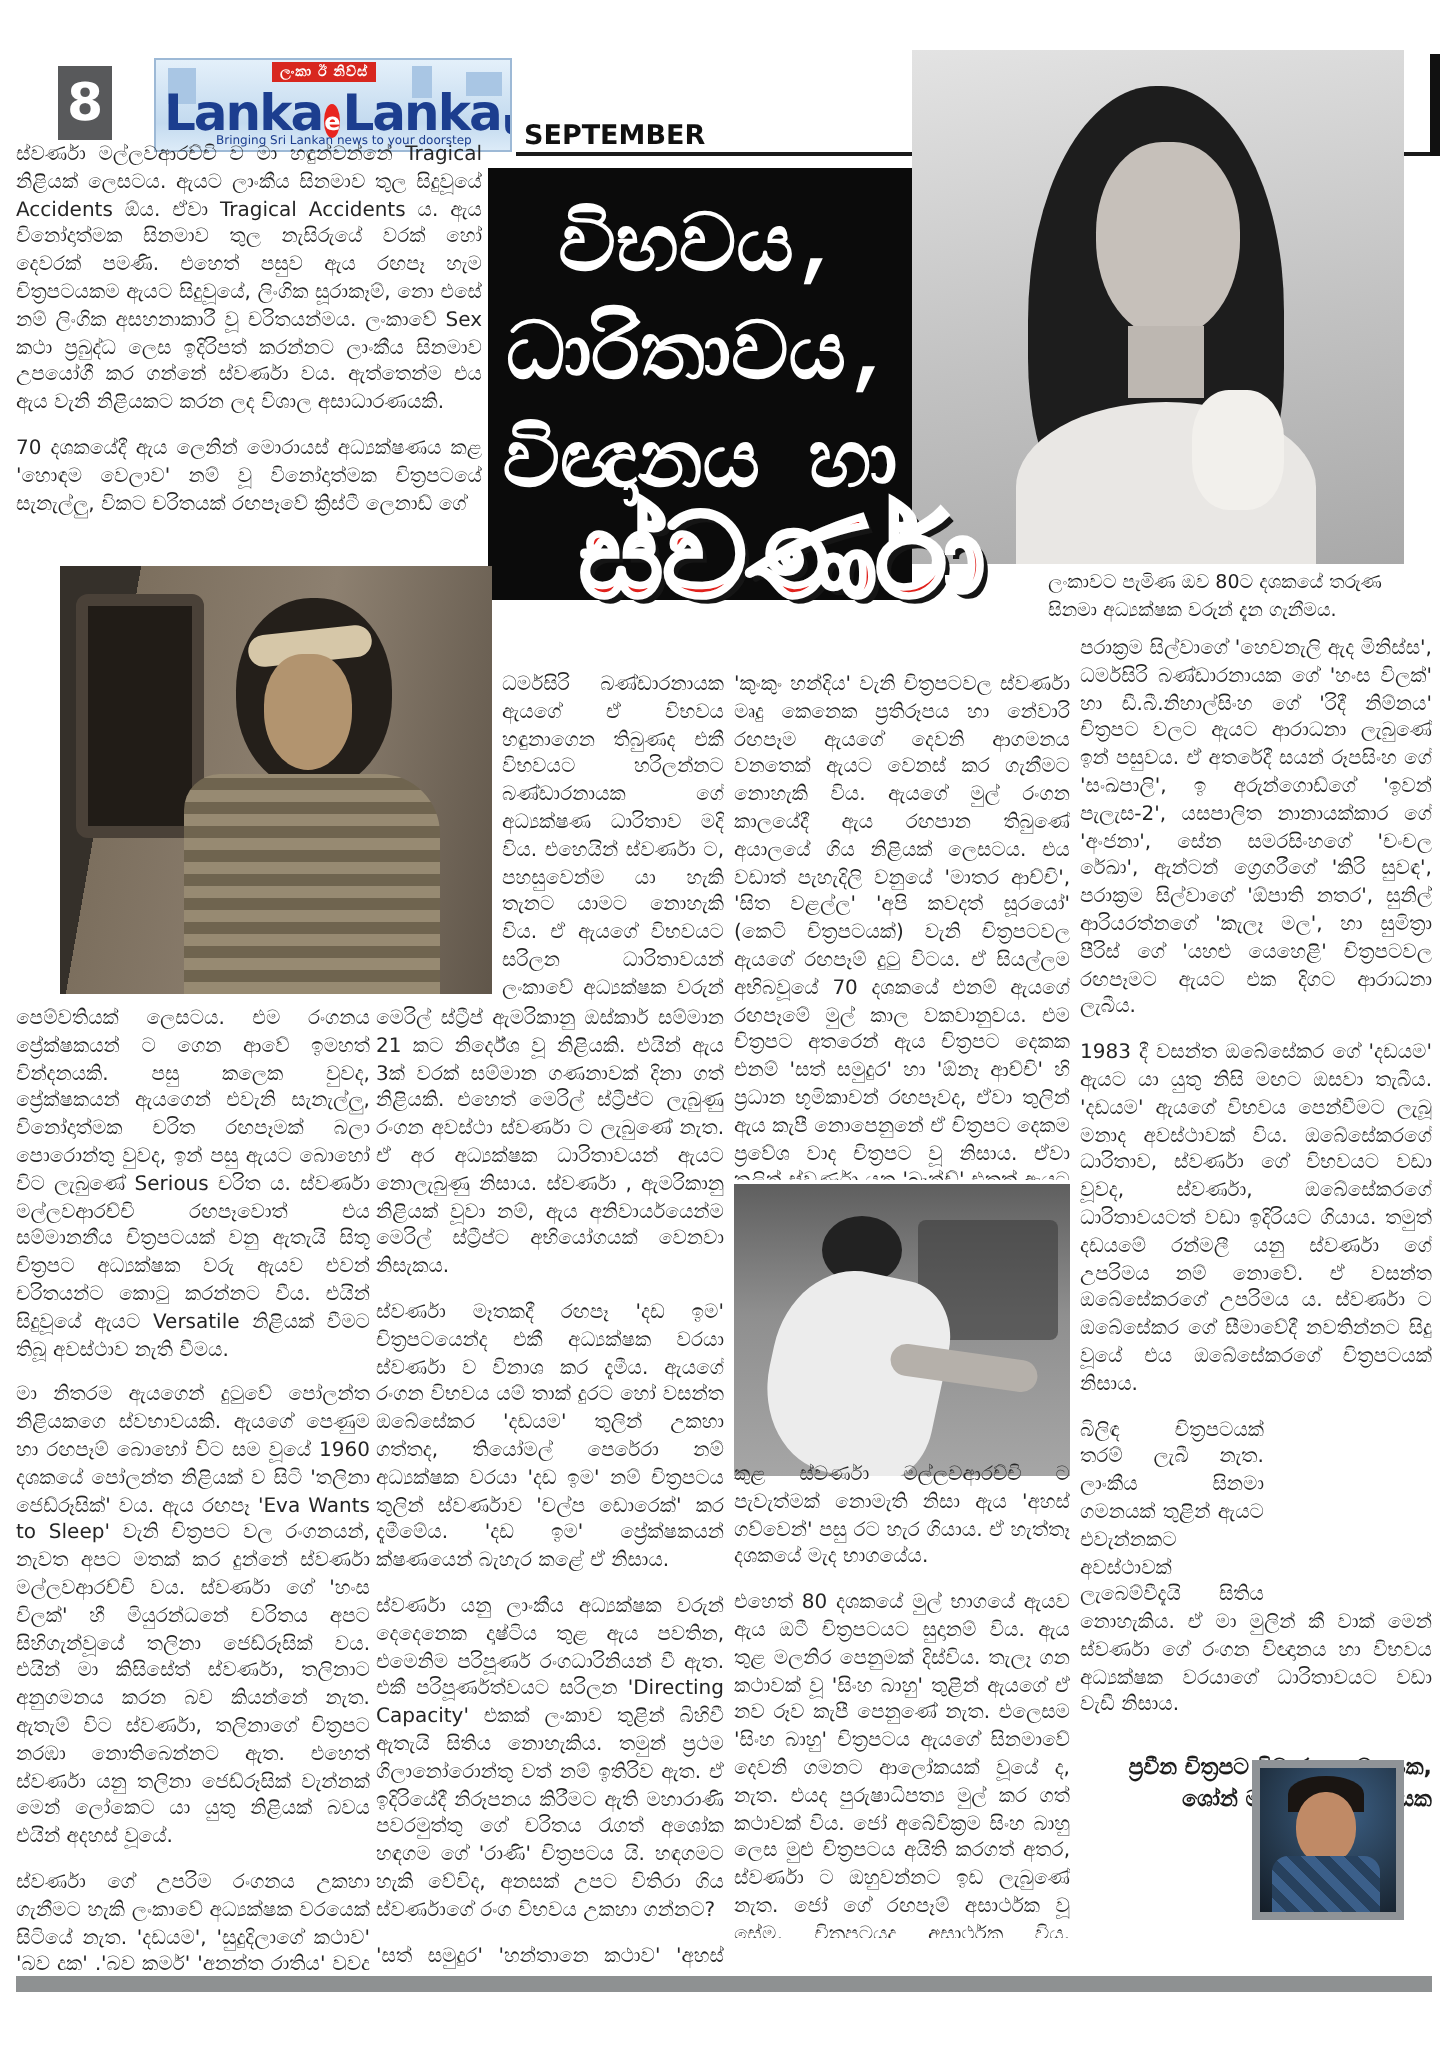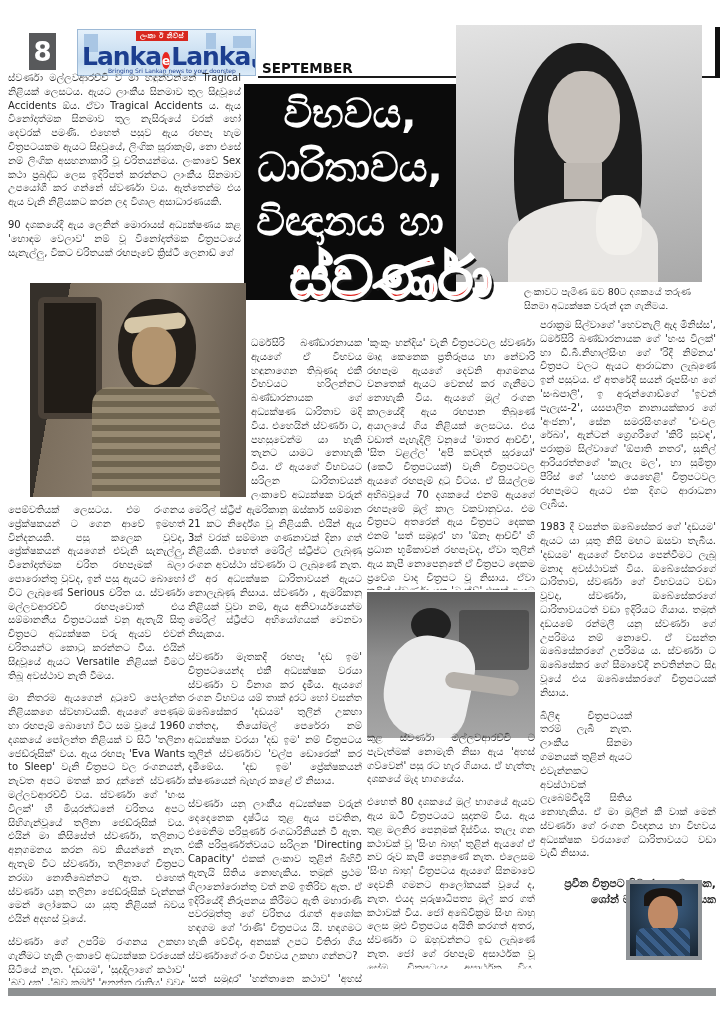--- a/index.html
+++ b/index.html
@@ -23,21 +23,21 @@
   .logo-uk{font-size:13px;font-weight:bold;color:#1c3e8f;margin-left:1px;}
   .logo-tag{position:absolute;left:30px;top:37px;font-size:6px;color:#1c3e8f;white-space:nowrap;}
   .issue{position:absolute;left:262px;top:29px;line-height:16px;}
   .issue .l1,.issue .l2{font-size:13.5px;font-weight:bold;color:#111;margin-top:31px;}
   .issue .l2{padding-left:4px;}
   .email{font-size:12px;color:#111;}
   .header-rule{position:absolute;left:258px;top:76px;width:460px;height:2px;background:#1a1a1a;}
   .corner-mark{position:absolute;left:715px;top:27px;width:5px;height:51px;background:#111;}
   
   .black-box{position:absolute;left:244px;top:84px;width:212px;height:216px;background:#0b0b0b;
-             display:flex;flex-direction:column;justify-content:flex-start;align-items:center;padding-top:2px;box-sizing:border-box;}
+             display:flex;flex-direction:column;justify-content:flex-start;align-items:center;padding-top:15px;box-sizing:border-box;font-family:Liberation Mono, monospace;}
   .hl{color:#fff;font-weight:bold;font-size:40px;line-height:54px;white-space:nowrap;}
   .red-hl{position:absolute;left:246px;top:244px;width:290px;text-align:center;z-index:3;
           font-size:58px;font-weight:bold;color:var(--accent,#e0211c);
           -webkit-text-stroke:2px #ffffff;text-shadow:3px 3px 0 #151515;white-space:nowrap;}
   
   .photo{position:absolute;overflow:hidden;}
   .photo-tr{left:456px;top:25px;width:246px;height:257px;background:linear-gradient(170deg,#e3e3e3 0%,#c2c2c2 55%,#a9a9a9 100%);}
   .tr-hair{position:absolute;left:58px;top:18px;width:128px;height:235px;background:#1d1d1d;border-radius:50% 48% 40% 42%;}
   .tr-face{position:absolute;left:92px;top:46px;width:72px;height:98px;background:#c6c0ba;border-radius:46% 46% 50% 50%;}
   .tr-neck{position:absolute;left:108px;top:138px;width:38px;height:36px;background:#bdb7b1;}
@@ -133,21 +133,21 @@
 
   <div class="photo photo-mid">
     <div class="pm-furn"></div>
     <div class="pm-hair"></div>
     <div class="pm-fig"></div>
     <div class="pm-arm"></div>
   </div>
 
   <div class="col c1t">
     <p>ස්වර්ණා මල්ලවආරච්චි ව මා හඳුන්වන්නේ Tragical නිළියක් ලෙසටය. ඇයට ලාංකීය සිනමාව තුල සිදුවූයේ Accidents ඕය. ඒවා Tragical Accidents ය. ඇය විනෝදාත්මක සිනමාව තුල නැසිරුයේ වරක් හෝ දෙවරක් පමණි. එහෙත් පසුව ඇය රඟපෑ හැම චිත්‍රපටයකම ඇයට සිදුවූයේ, ලිංගික සූරාකෑම්, නො එසේ නම් ලිංගික අසහනාකාරී වූ චරිතයන්මය. ලංකාවේ Sex කථා ප්‍රබුද්ධ ලෙස ඉදිරිපත් කරන්නට ලාංකීය සිනමාව උපයෝගී කර ගන්නේ ස්වර්ණා වය. ඇත්තෙන්ම එය ඇය වැනි නිළියකට කරන ලද විශාල අසාධාරණයකි.</p>
-    <p>90 දශකයේදී ඇය ලෙනින් මොරායස් අධ්‍යක්ෂණය කළ 'හොඳම වෙලාව' නම් වූ විනෝදාත්මක චිත්‍රපටයේ සැනැල්ලු, විකට චරිතයක් රඟපෑවේ ක්‍රිස්ටී ලෙනාඩ් ගේ</p>
+    <p>70 දශකයේදී ඇය ලෙනින් මොරායස් අධ්‍යක්ෂණය කළ 'හොඳම වෙලාව' නම් වූ විනෝදාත්මක චිත්‍රපටයේ සැනැල්ලු, විකට චරිතයක් රඟපෑවේ ක්‍රිස්ටී ලෙනාඩ් ගේ</p>
   </div>
 
   <div class="col c1b">
     <p>පෙම්වතියක් ලෙසටය. එම රංගනය ප්‍රේක්ෂකයන් ට ගෙන ආවේ ඉමහත් වින්දනයකි. පසු කලෙක වුවද, ප්‍රේක්ෂකයන් ඇයගෙන් එවැනි සැනැල්ලු, විනෝදාත්මක චරිත රඟපෑමක් බලා පොරොන්තු වුවද, ඉන් පසු ඇයට බොහෝ විට ලැබුණේ Serious චරිත ය. ස්වර්ණා මල්ලවආරච්චි රඟපෑවොත් එය සම්මානනීය චිත්‍රපටයක් වනු ඇතැයි සිතූ චිත්‍රපට අධ්‍යක්ෂක වරු ඇයව එවන් චරිතයන්ට කොටු කරන්නට වීය. එයින් සිදුවූයේ ඇයට Versatile නිළියක් වීමට තිබූ අවස්ථාව නැති වීමය.</p>
     <p>මා නිතරම ඇයගෙන් දුටුවේ පෝලන්ත නිළියකගෙ ස්වභාවයකි. ඇයගේ පෙණුම හා රඟපෑම් බොහෝ විට සම වූයේ 1960 දශකයේ පෝලන්ත නිළියක් ව සිටි 'තලිනා ජෙඩ්රූසික්' වය. ඇය රඟපෑ 'Eva Wants to Sleep' වැනි චිත්‍රපට වල රංගනයන්, නැවත අපට මතක් කර දුන්නේ ස්වර්ණා මල්ලවආරච්චි වය. ස්වර්ණා ගේ 'හංස විලක්' හී මියුරන්ධනේ චරිතය අපට සිහිගැන්වූයේ තලිනා ජෙඩ්රූසික් වය. එයින් මා කිසිසේත් ස්වර්ණා, තලිනාට අනුගමනය කරන බව කියන්නේ නැත. ඇතැම් විට ස්වර්ණා, තලිනාගේ චිත්‍රපට නරඹා නොතිබෙන්නට ඇත. එහෙත් ස්වර්ණා යනු තලිනා ජෙඩ්රූසික් වැන්නක් මෙන් ලෝකෙට යා යුතු නිළියක් බවය එයින් අදහස් වූයේ.</p>
     <p>ස්වර්ණා ගේ උපරිම රංගනය උකහා ගැනීමට හැකි ලංකාවේ අධ්‍යක්ෂක වරයෙක් සිටියේ නැත. 'දඩයම', 'සුදුදිලාගේ කථාව' 'බව දුක' ,'බව කර්ම' 'අනන්ත රාත්‍රිය' වුවද ස්වර්ණාගේ උපරිමය නොව. ස්වර්ණා ගේ රංග විඥානය ට සරිලන අධ්‍යක්ෂක වරයෙක් ලංකාවේ බිහි නොවීම ඇයගේ අවාසනාවය. අශෝක හඳගම 'චන්ද කින්නරී', හා 'ඇගේ ඇස අග' තුලින් ඇයගේ රංගනයේ කායය යම් මට්ටමකට උකහා ගත්තද, එතන වුවද එය ඇයගේ උපරිමයම නොව, ඇය සිටින්නේ ඊටත් වඩා ගව් ගානක දුරකය. ඇයගේ විභවය එතරම් විශාලය.</p>
   </div>
 
   <div class="col c2t">
     <p>ධර්මසිරි බණ්ඩාරනායක ඇයගේ ඒ විභවය හඳුනාගෙන තිබුණද එකී විභවයට හරිලන්නට බණ්ඩාරනායක ගේ අධ්‍යක්ෂණ ධාරිතාව මදි විය. එහෙයින් ස්වර්ණා ට, පහසුවෙන්ම යා හැකි තැනට යාමට නොහැකි විය. ඒ ඇයගේ විභවයට සරිලන ධාරිතාවයන් ලංකාවේ අධ්‍යක්ෂක වරුන් සතු නොවීමය.</p>

